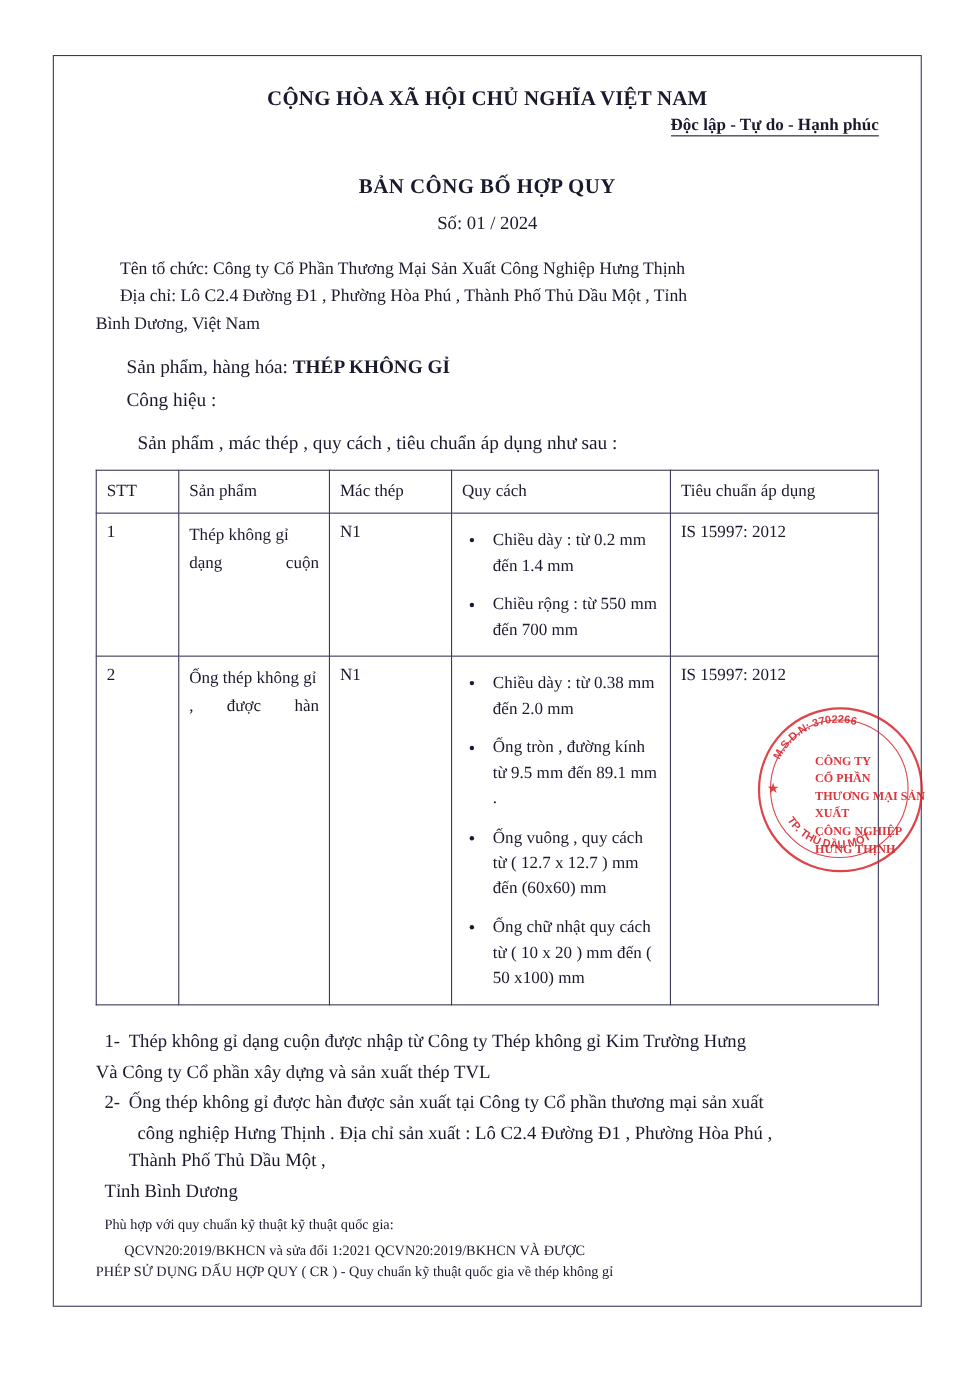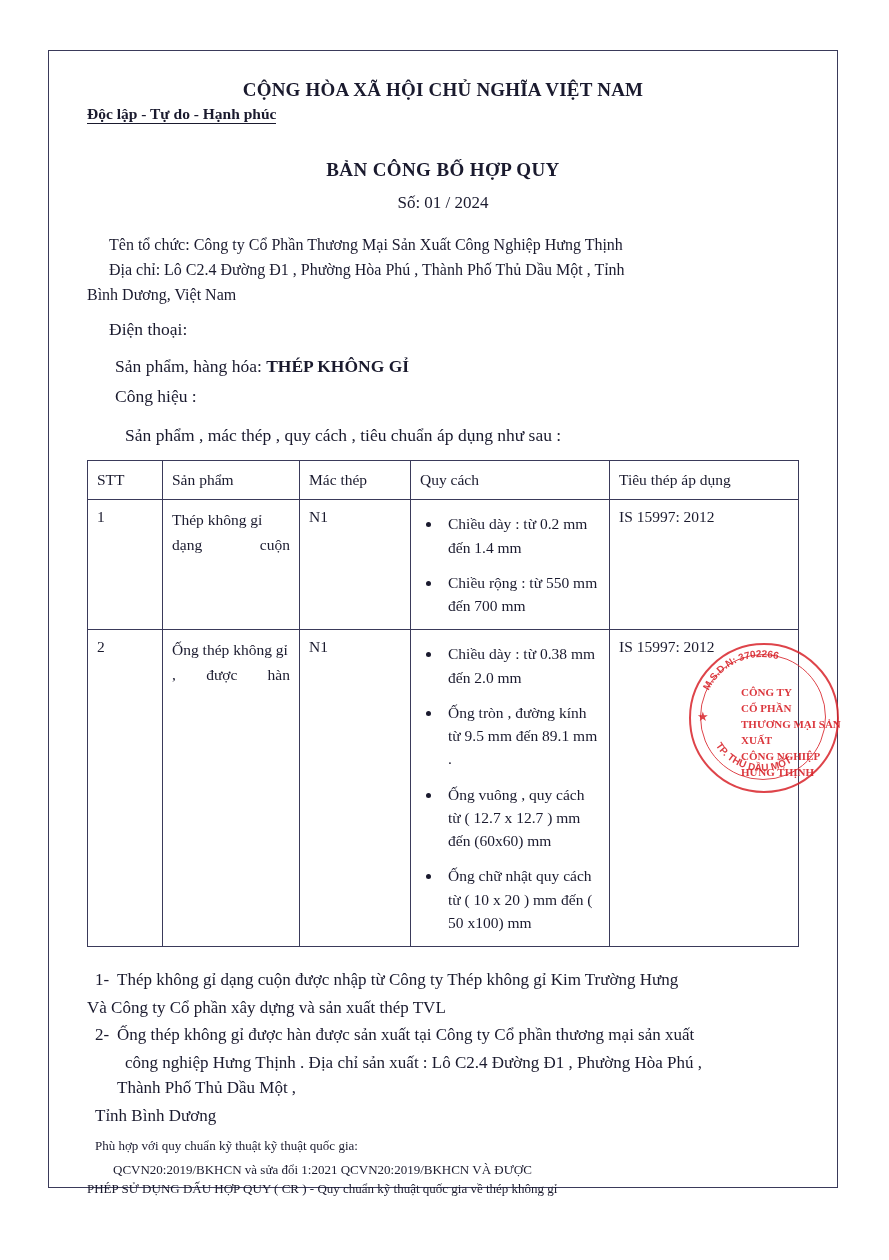--- a/index.html
+++ b/index.html
@@ -33,21 +33,21 @@
     box-sizing: border-box;
   }
   .nat-title {
     text-align: center;
     font-weight: bold;
     font-size: 19px;
     letter-spacing: 0.2px;
     margin-top: 6px;
   }
   .nat-sub {
-    text-align: left;
+    text-align: right;
     font-weight: bold;
     font-size: 15.5px;
     margin-top: 4px;
   }
   .nat-sub span {
     border-bottom: 1.4px solid #1a1a2e;
     padding-bottom: 1px;
   }
   .doc-title {
     text-align: center;
@@ -241,36 +241,35 @@
 
     <div class="doc-title">BẢN CÔNG BỐ HỢP QUY</div>
     <div class="doc-number">Số: 01 / 2024</div>
 
     <div class="org-block">
       <div class="org-line">Tên tổ chức: Công ty Cổ Phần Thương Mại Sản Xuất Công Nghiệp Hưng Thịnh</div>
       <div class="org-line">Địa chỉ: Lô C2.4 Đường Đ1 , Phường Hòa Phú , Thành Phố Thủ Dầu Một , Tỉnh</div>
       <div class="org-line cont">Bình Dương, Việt Nam</div>
     </div>
 
-    <div class="phone-line">Điện thoại:</div>
 
     <div class="prod-line"><span>Sản phẩm, hàng hóa: </span><b>THÉP KHÔNG GỈ</b></div>
 
     <div class="brand-line">Công hiệu :</div>
 
     <div class="intro-line">Sản phẩm , mác thép , quy cách , tiêu chuẩn áp dụng như sau :</div>
 
     <table class="spec">
       <thead>
         <tr>
           <th class="col-stt">STT</th>
           <th class="col-prod">Sản phẩm</th>
           <th class="col-grade">Mác thép</th>
           <th class="col-spec">Quy cách</th>
-          <th class="col-std">Tiêu thép áp dụng</th>
+          <th class="col-std">Tiêu chuẩn áp dụng</th>
         </tr>
       </thead>
       <tbody>
         <tr>
           <td class="c-stt">1</td>
           <td class="c-prod">Thép không gỉ dạng cuộn</td>
           <td class="c-grade">N1</td>
           <td>
             <ul class="spec-list">
               <li>Chiều dày : từ 0.2 mm đến 1.4 mm</li>

